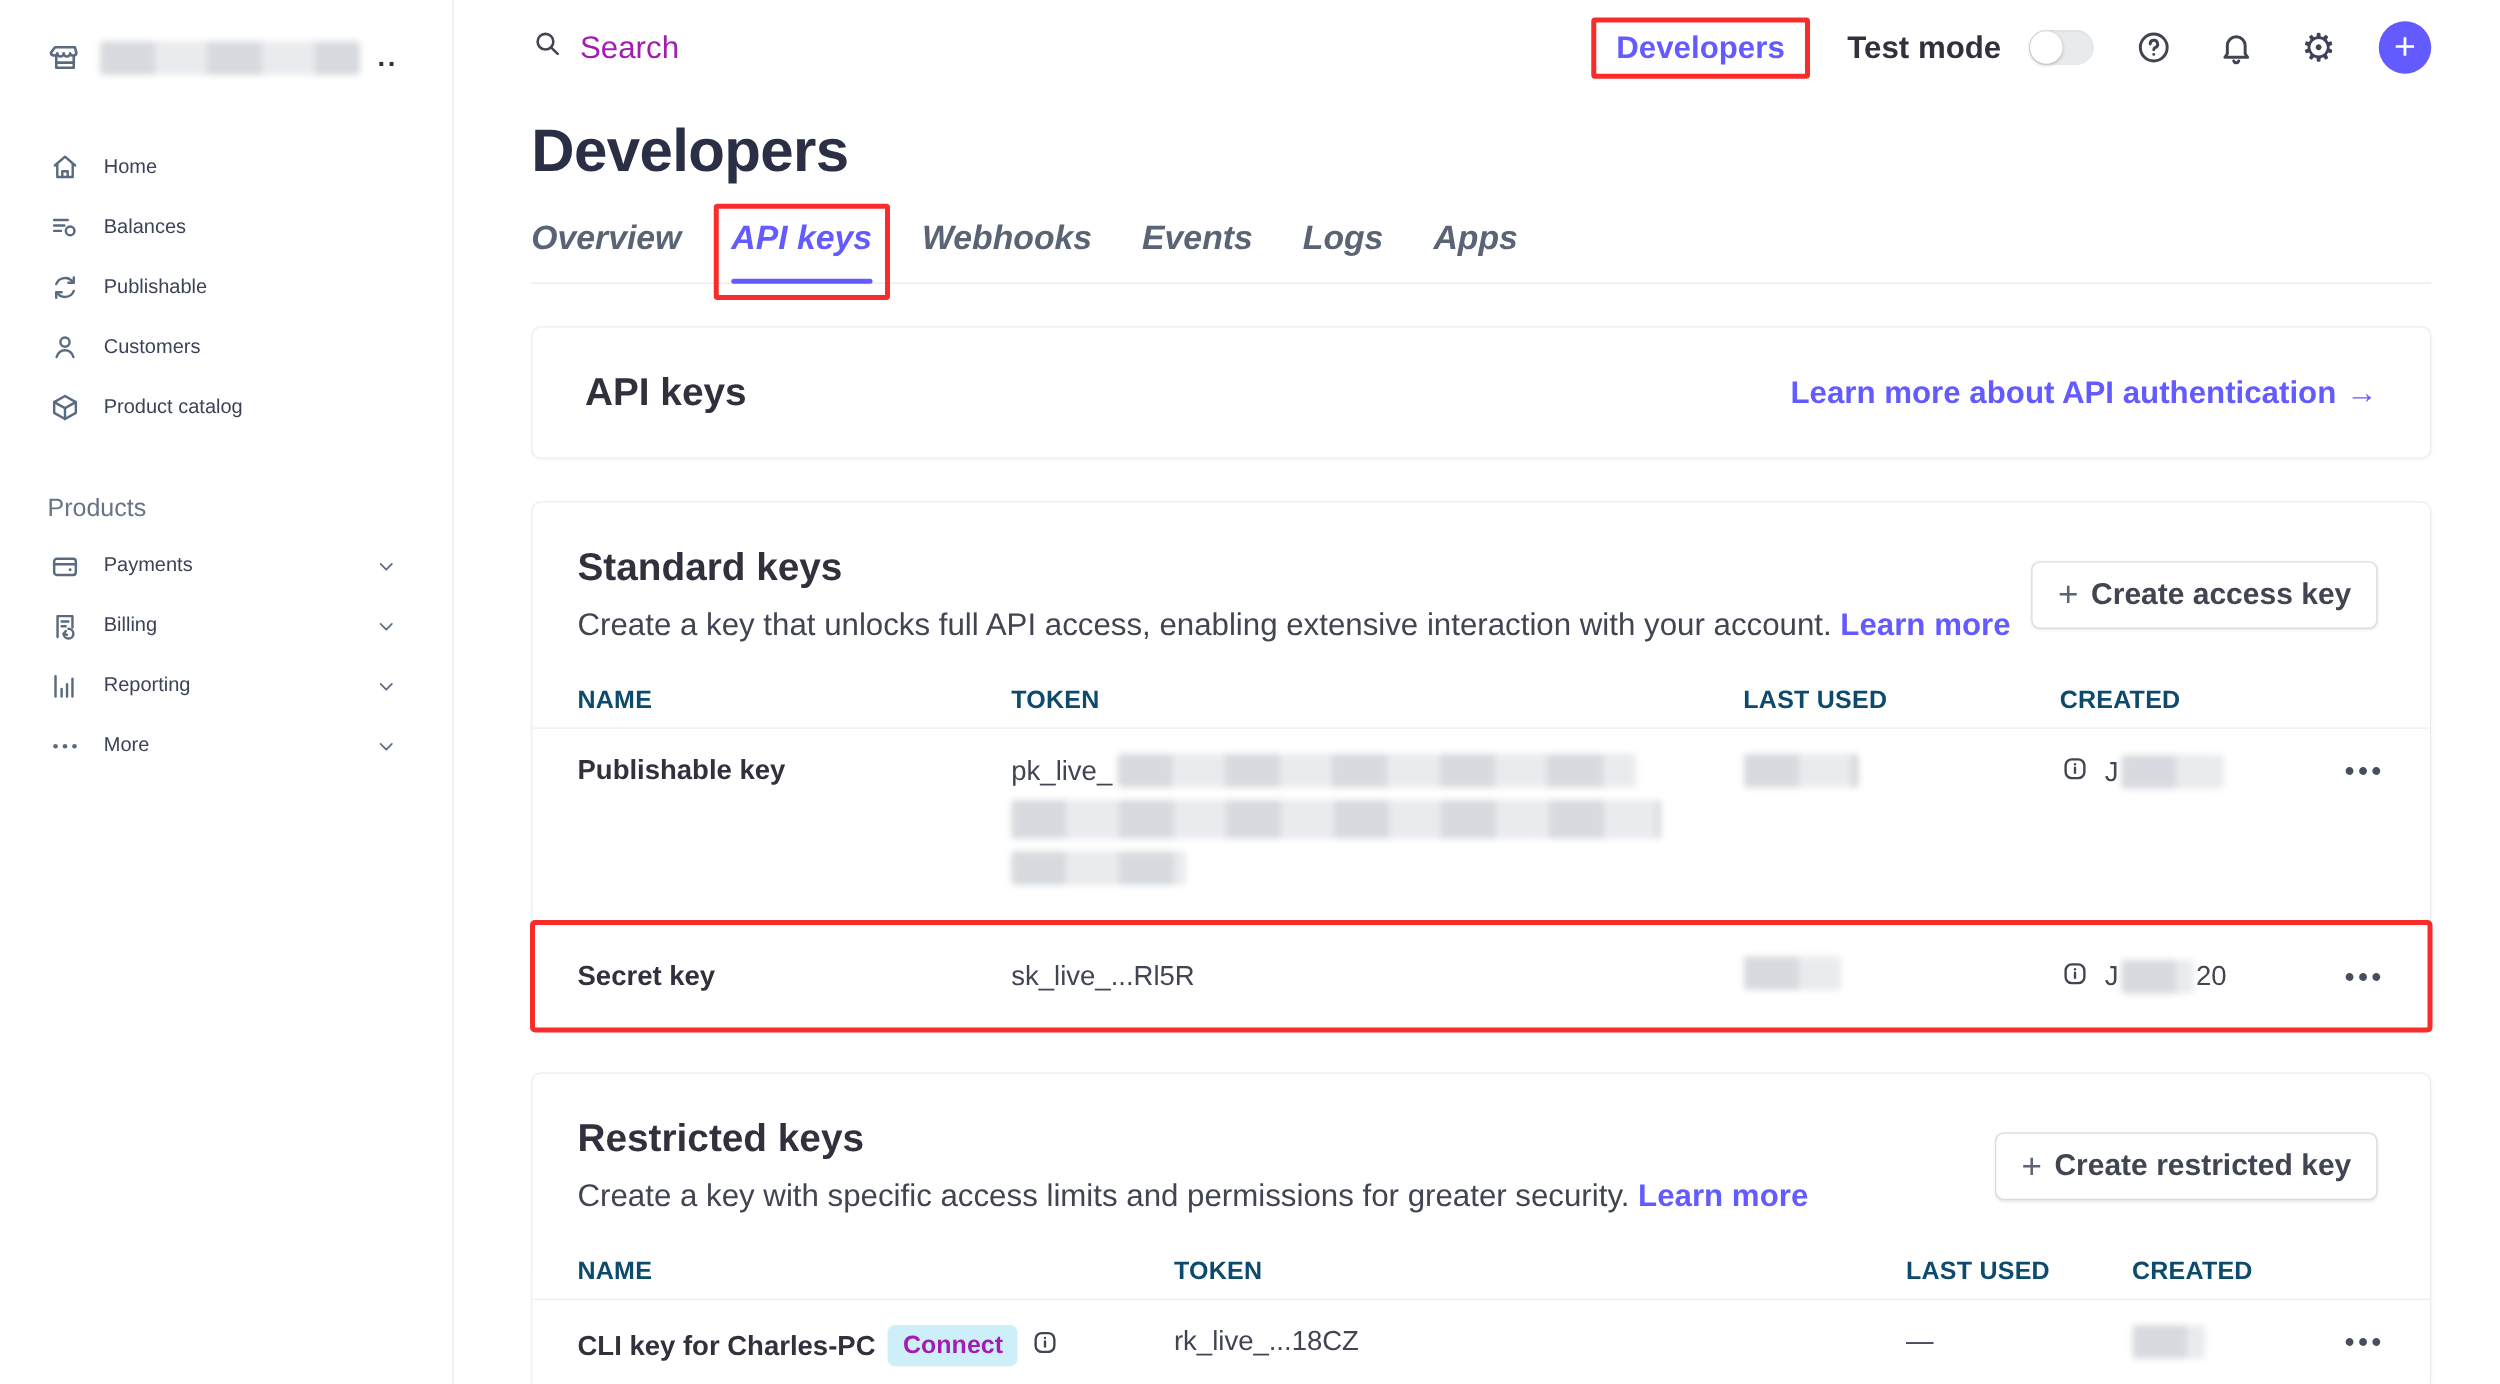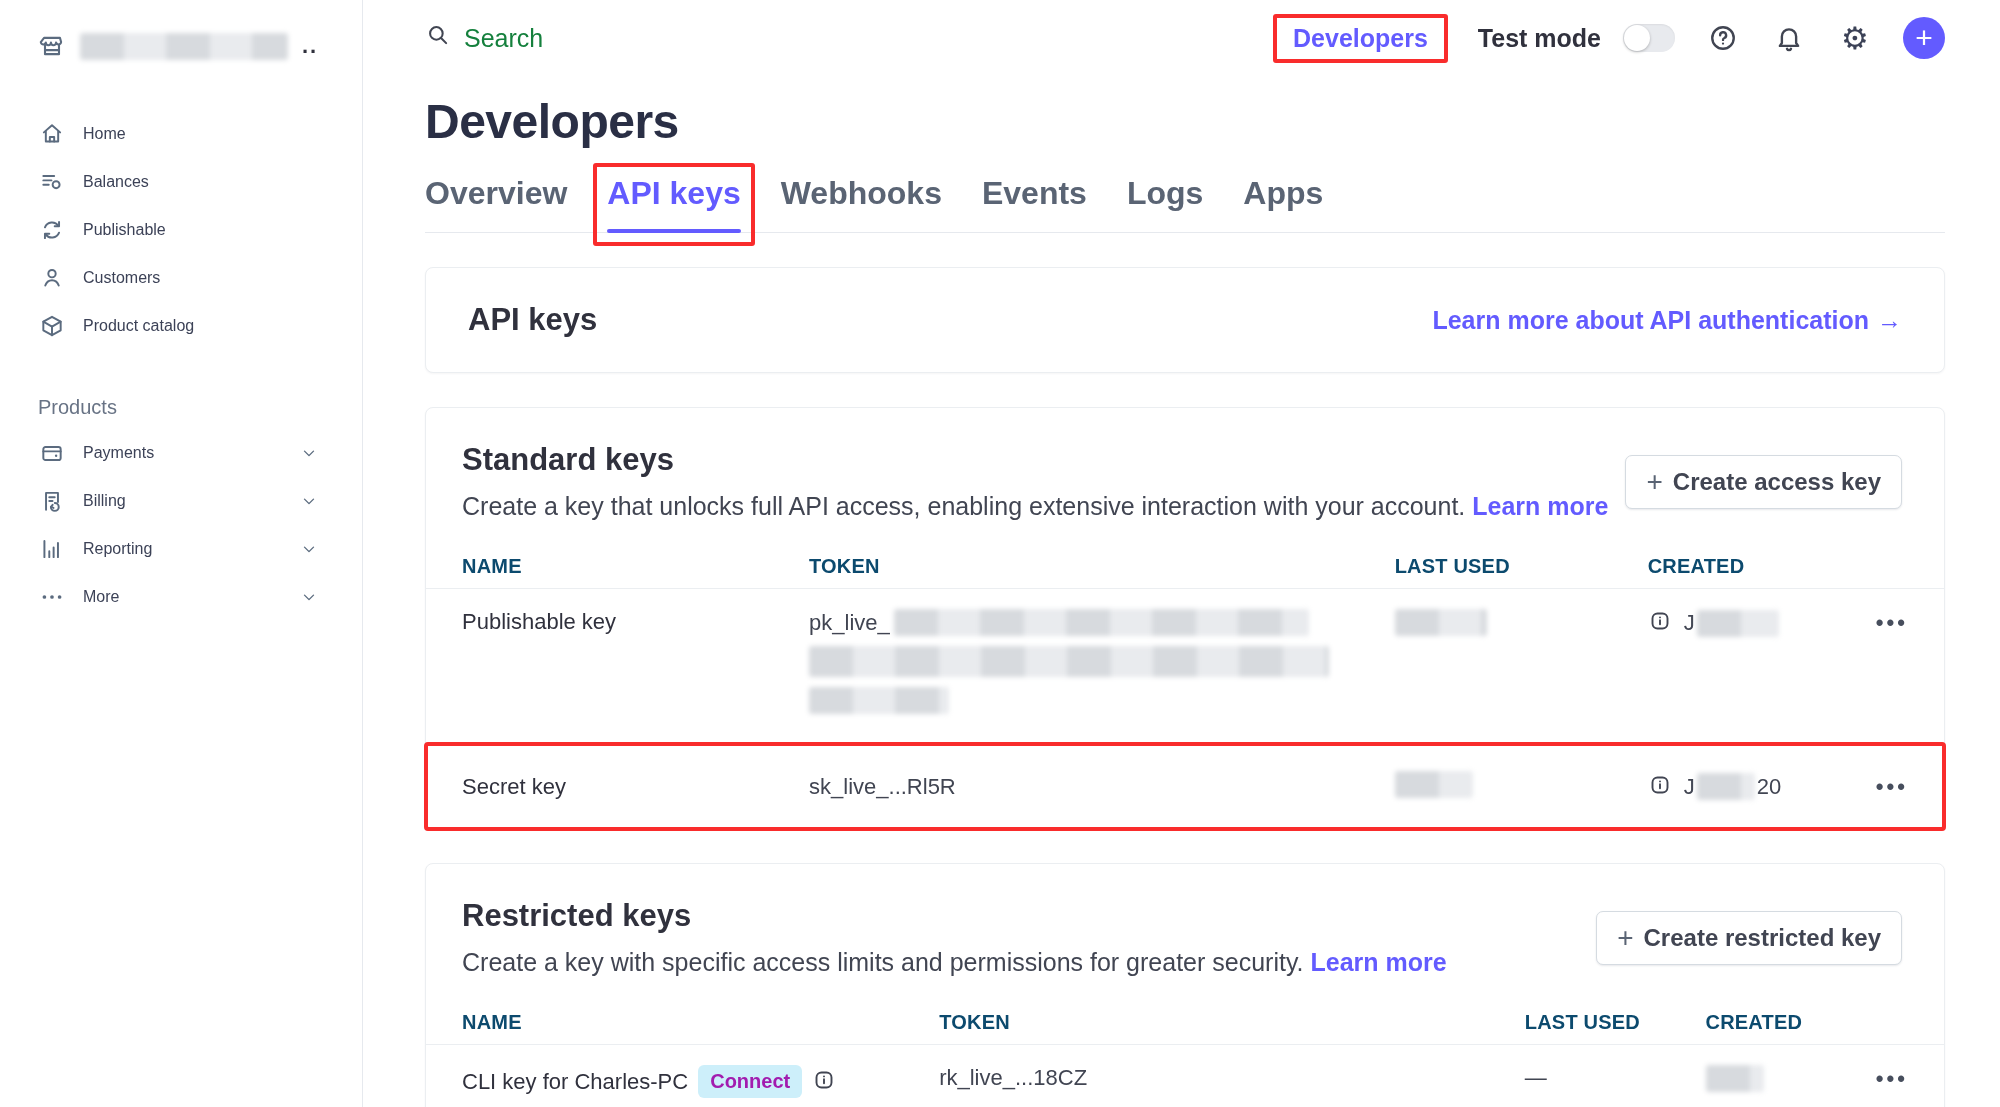--- a/index.html
+++ b/index.html
@@ -21,38 +21,38 @@
               font-size:16px; color:#3c4257; padding-right:44px; }
   .nav-item .chev { margin-left:auto; display:flex; }
   .s-icon { width:28px; height:28px; display:flex; align-items:center; justify-content:center; }
   .section-label { margin:46px 0 10px 0; font-size:20px; color:#687385; }
 
   svg.stroke { fill:none; stroke:#5b6b7f; stroke-width:1.8; stroke-linecap:round; stroke-linejoin:round; }
   svg.stroke.dark { stroke:#414552; stroke-width:1.9; }
 
   
   .topbar { height:76px; display:flex; align-items:center; }
-  .search { display:flex; align-items:center; gap:13px; color:#15803d; font-size:25px; cursor:text; }
+  .search { display:flex; align-items:center; gap:13px; color:#a21caf; font-size:25px; cursor:text; }
   .top-right { margin-left:auto; display:flex; align-items:center; gap:30px; }
   .ann-inline { border:4px solid #f92c2c; border-radius:3px; padding:6px 16px; }
   .dev-link { color:#635bff; font-size:25px; font-weight:700; cursor:pointer; }
   .testmode { font-size:25px; font-weight:700; color:#30313d; }
   .toggle { width:52px; height:28px; border-radius:14px; background:#e8eaee; position:relative;
             box-shadow:inset 0 1px 2px rgba(0,0,0,.06); cursor:pointer; margin-left:-8px;}
   .knob { position:absolute; left:1px; top:1px; width:26px; height:26px; border-radius:50%;
           background:#ffffff; box-shadow:0 1px 3px rgba(0,0,0,.25); }
   .icon-btn { width:36px; height:36px; display:flex; align-items:center; justify-content:center; cursor:pointer; }
   .gear-glyph { font-size:31px; color:#3c4257; line-height:1; }
   .plus-btn { width:42px; height:42px; border-radius:50%; background:#635bff; color:#fff;
               display:flex; align-items:center; justify-content:center; font-size:30px; font-weight:400; cursor:pointer; }
 
   
   .page-title { font-size:48px; font-weight:700; color:#2a2f45; margin:18px 0 26px 0; letter-spacing:-.5px; }
   .tabs { display:flex; gap:40px; border-bottom:1px solid #e6e9ee; padding-bottom:20px; position:relative; }
-  .tab { font-size:32px; font-weight:600; color:#5a6474; cursor:pointer; position:relative; }
+  .tab { font-size:27px; font-weight:600; color:#5a6474; cursor:pointer; position:relative;font-style:italic; }
   .tab.active { color:#635bff; }
   .tab-underline { position:absolute; left:0; right:0; bottom:-21px; height:4px; border-radius:2px; background:#635bff; }
   .tab-ann { position:absolute; left:-14px; right:-14px; top:-12px; bottom:-34px;
              border:4px solid #f92c2c; border-radius:3px; pointer-events:none; }
 
   
   .card { border:1px solid #ebeef1; border-radius:8px; background:#fff;
           box-shadow:0 1px 2px rgba(60,66,87,.05); margin-top:34px; }
   .card-row1 { display:flex; align-items:center; justify-content:space-between; padding:34px 42px; }
   .card-h1 { font-size:31px; font-weight:700; color:#30313d; }
@@ -66,21 +66,21 @@
          background:#fff; box-shadow:0 1px 2px rgba(60,66,87,.12); padding:0 20px; height:54px;
          font-size:24px; font-weight:700; color:#414552; cursor:pointer; white-space:nowrap; align-self:center; }
   .btn .plus { font-size:28px; font-weight:400; color:#5a6474; }
 
   
   .thead { display:flex; padding:0 36px; height:44px; align-items:center;
            border-bottom:1px solid #ebeef1; }
   .th { font-size:20px; font-weight:700; color:#0c4a6e; letter-spacing:.2px; }
   .trow { display:flex; padding:20px 36px; position:relative; align-items:flex-start; }
   .trow + .trow { border-top:1px solid #ebeef1; }
-  .cell-name { font-size:22px; font-weight:400; color:#30313d; }
+  .cell-name { font-size:22px; font-weight:700; color:#30313d; }
   .mono { font-family:Liberation Sans, sans-serif; font-size:22px; color:#414552; }
   .std .c-name { width:24%; } .std .c-token { width:40.5%; } .std .c-last { width:17.5%; }
   .std .c-created { width:13%; } .std .c-act { width:5%; text-align:right; }
   .rst .c-name { width:33%; } .rst .c-token { width:40.5%; } .rst .c-last { width:12.5%; }
   .rst .c-created { width:9%; } .rst .c-act { width:5%; text-align:right; }
 
   .token-line { display:flex; align-items:center; gap:4px; margin-bottom:10px; }
   .blk { height:27px; }
   .menu-dots { font-size:22px; font-weight:700; color:#474e5d; letter-spacing:3px; cursor:pointer; line-height:27px; }
   .created-cell { display:flex; align-items:center; gap:12px; }

